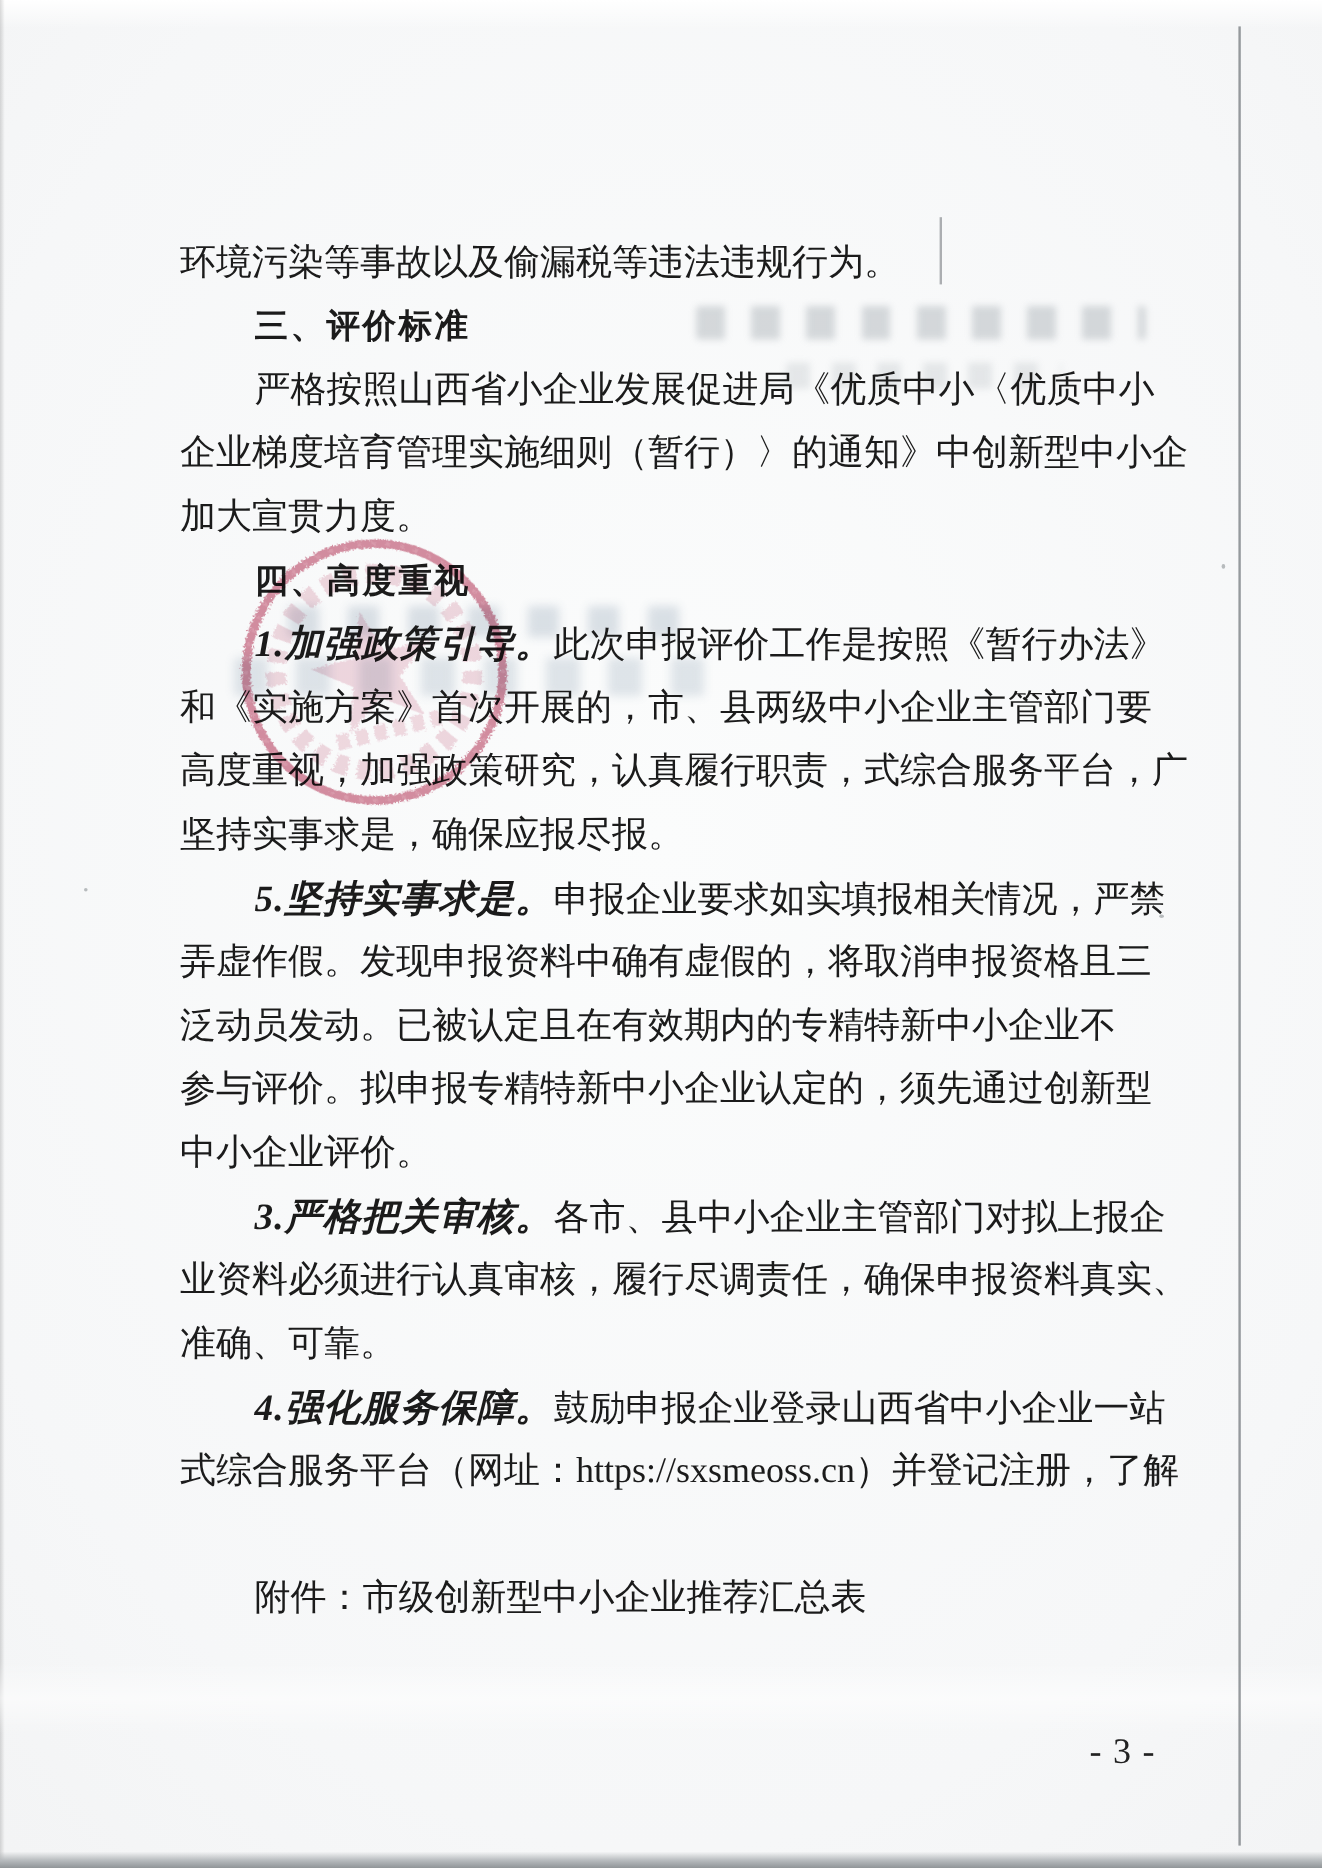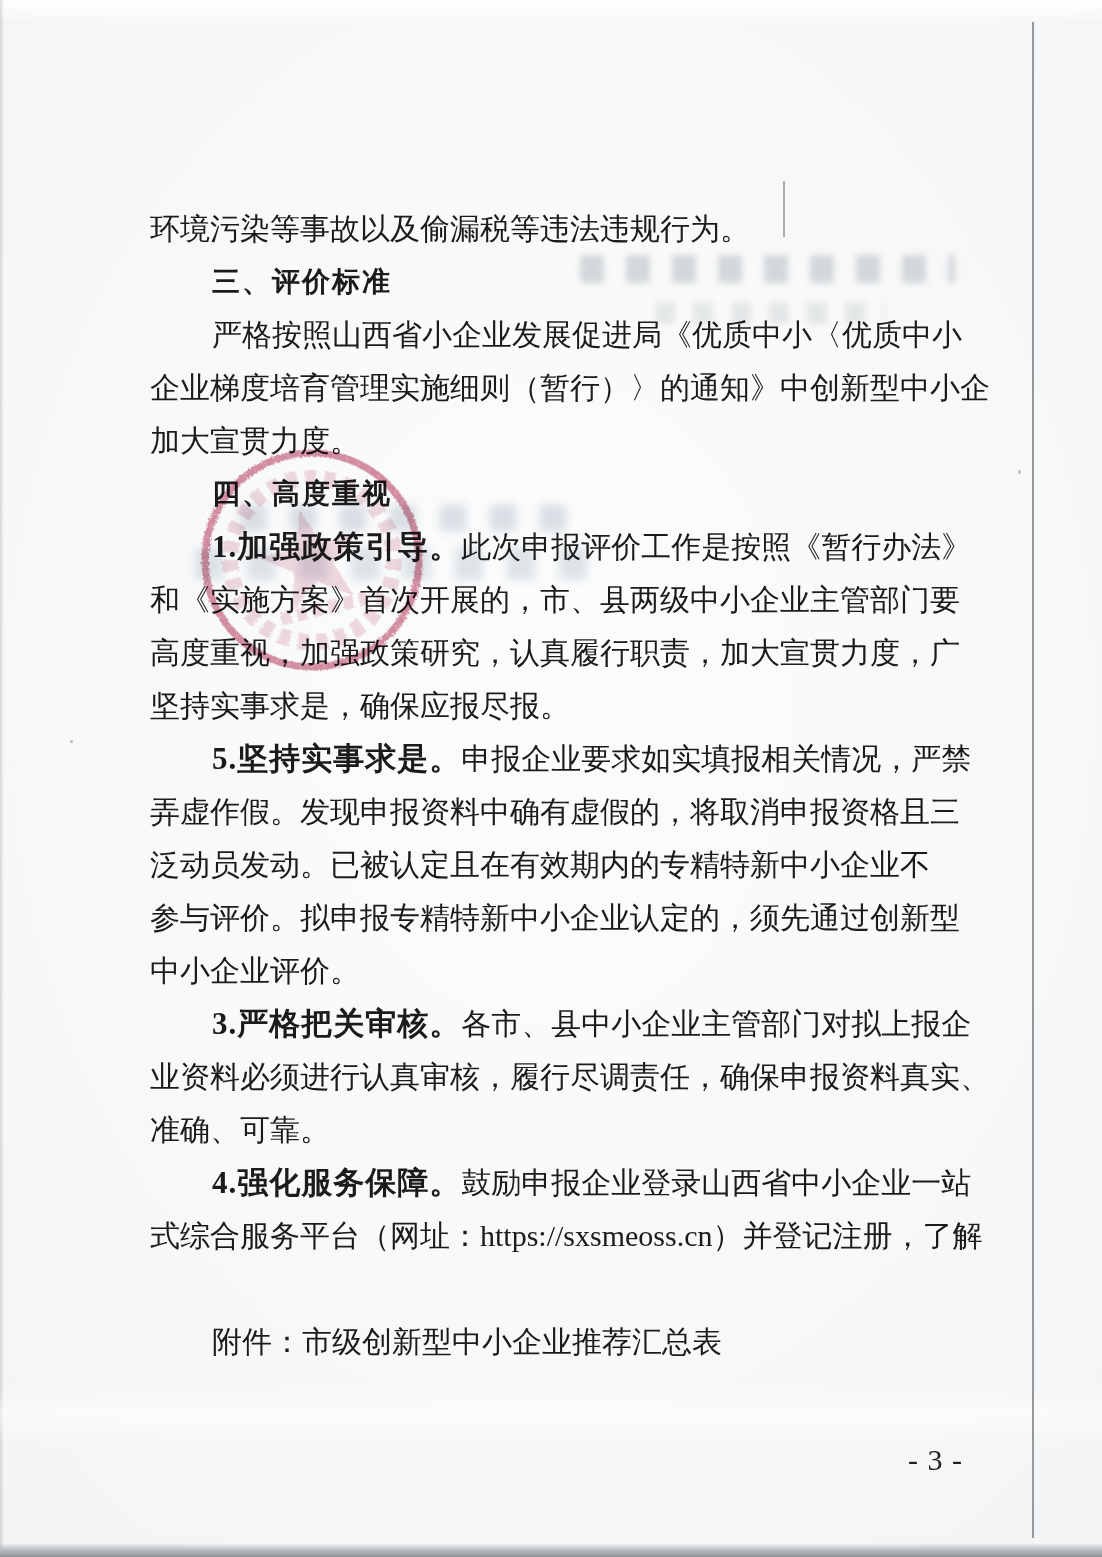--- a/index.html
+++ b/index.html
@@ -31,28 +31,28 @@
   .ghost{position:absolute;filter:blur(3px);opacity:0.55;border-radius:3px;}
   .g1{left:580px;top:255px;width:375px;height:28px;
     background:repeating-linear-gradient(90deg,rgba(128,138,146,0.55) 0 24px,rgba(128,138,146,0) 24px 46px);}
   .g2{left:655px;top:302px;width:230px;height:22px;opacity:0.35;
     background:repeating-linear-gradient(90deg,rgba(135,145,152,0.5) 0 20px,rgba(135,145,152,0) 20px 38px);}
   .g3{left:240px;top:505px;width:330px;height:26px;opacity:0.45;filter:blur(4px);
     background:repeating-linear-gradient(90deg,rgba(118,140,162,0.55) 0 26px,rgba(118,140,162,0) 26px 50px);}
   .g4{left:195px;top:548px;width:400px;height:32px;opacity:0.4;filter:blur(4px);
     background:repeating-linear-gradient(90deg,rgba(110,135,158,0.5) 0 28px,rgba(110,135,158,0) 28px 52px);}
   
-  .doc-body{position:absolute;left:150px;top:202px;width:860px;}
+  .doc-body{position:absolute;left:150px;top:192px;width:860px;}
   .line{height:53px;line-height:53px;font-size:30px;white-space:nowrap;
     letter-spacing:0px;}
   .line.indent{padding-left:62px;}
   .line.heading{font-weight:700;font-size:28px;
     font-family:"Liberation Sans","DejaVu Sans",sans-serif;letter-spacing:2px;}
   .line.spacer{height:53px;}
-  .lead{font-weight:700;font-size:31px;letter-spacing:1px;}
+  .lead{font-weight:700;font-size:31px;letter-spacing:1px;font-style:italic;}
   .page-number{position:absolute;left:908px;top:1443px;font-size:30px;
     letter-spacing:1px;color:#222;}
   
   .stamp{position:absolute;left:194px;top:442px;width:236px;height:236px;
     mix-blend-mode:multiply;opacity:0.9;}
   
   .speck{position:absolute;background:rgba(120,125,130,0.5);border-radius:50%;}
   .s1{left:70px;top:740px;width:3px;height:3px;}
   .s2{left:966px;top:762px;width:4px;height:3px;}
   .s3{left:560px;top:1335px;width:3px;height:3px;}
@@ -82,21 +82,21 @@
 
   <div class="doc-body">
       <div class="line">环境污染等事故以及偷漏税等违法违规行为。</div>
       <div class="line heading indent">三、评价标准</div>
       <div class="line indent">严格按照山西省小企业发展促进局《优质中小〈优质中小</div>
       <div class="line">企业梯度培育管理实施细则（暂行）〉的通知》中创新型中小企</div>
       <div class="line">加大宣贯力度。</div>
       <div class="line heading indent">四、高度重视</div>
       <div class="line indent"><span class="lead">1.加强政策引导。</span>此次申报评价工作是按照《暂行办法》</div>
       <div class="line">和《实施方案》首次开展的，市、县两级中小企业主管部门要</div>
-      <div class="line">高度重视，加强政策研究，认真履行职责，加大宣贯力度，广</div>
+      <div class="line">高度重视，加强政策研究，认真履行职责，式综合服务平台，广</div>
       <div class="line">坚持实事求是，确保应报尽报。</div>
       <div class="line indent"><span class="lead">5.坚持实事求是。</span>申报企业要求如实填报相关情况，严禁</div>
       <div class="line">弄虚作假。发现申报资料中确有虚假的，将取消申报资格且三</div>
       <div class="line">泛动员发动。已被认定且在有效期内的专精特新中小企业不</div>
       <div class="line">参与评价。拟申报专精特新中小企业认定的，须先通过创新型</div>
       <div class="line">中小企业评价。</div>
       <div class="line indent"><span class="lead">3.严格把关审核。</span>各市、县中小企业主管部门对拟上报企</div>
       <div class="line">业资料必须进行认真审核，履行尽调责任，确保申报资料真实、</div>
       <div class="line">准确、可靠。</div>
       <div class="line indent"><span class="lead">4.强化服务保障。</span>鼓励申报企业登录山西省中小企业一站</div>

